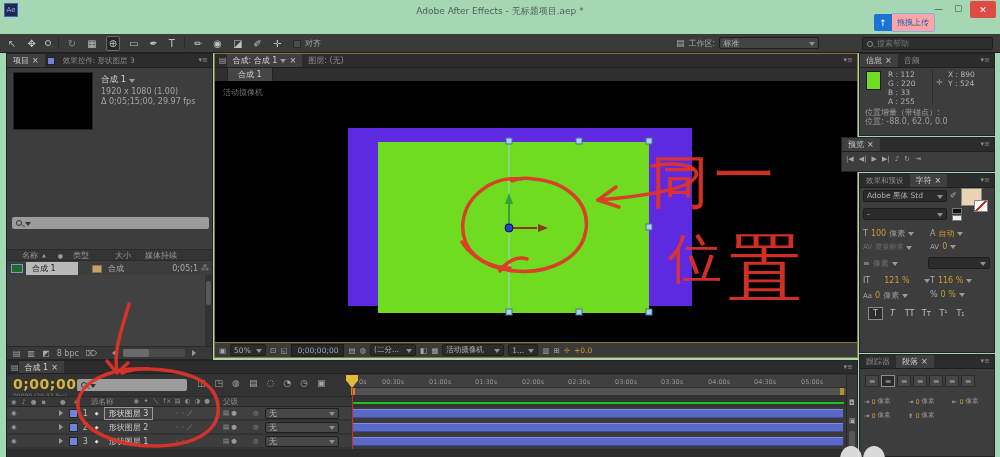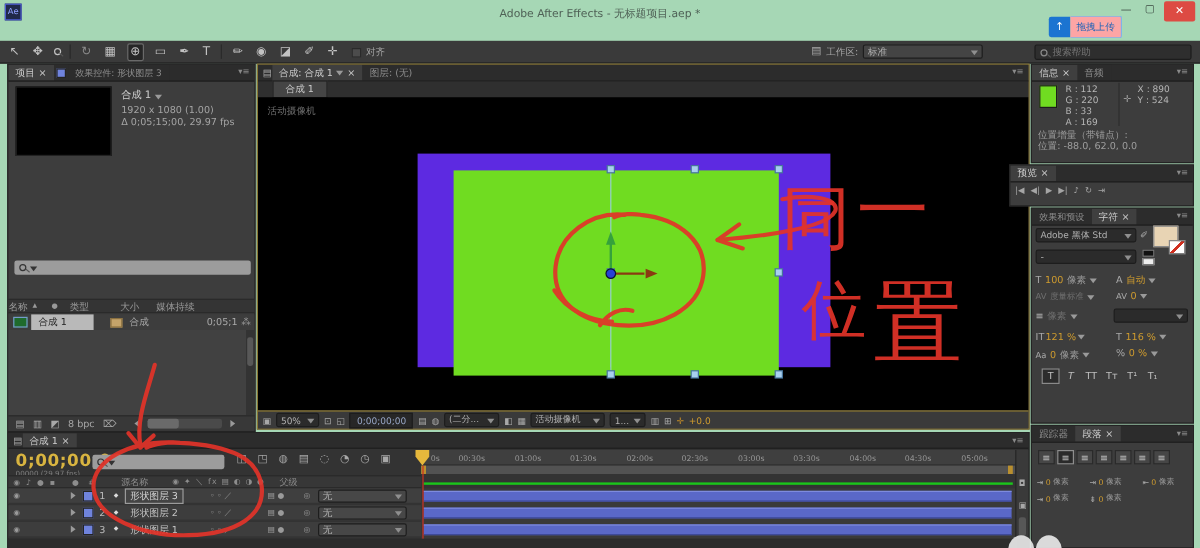--- a/index.html
+++ b/index.html
@@ -101,21 +101,21 @@
         <span class="caret"></span>
       </div>
     <div class="abs" style="left:94px;top:33px;color:#a5a5a5">1920 x 1080 (1.00)</div>
     <div class="abs" style="left:94px;top:43px;color:#a5a5a5">Δ 0;05;15;00, 29.97 fps</div>
     <div class="abs flex" style="left:5px;top:163px;width:197px;height:12px;background:#9c9c9c;border-radius:2px;gap:3px;padding:0 4px">
       <span class="mag" style="border-color:#333"></span>
       <span class="caret" style="border-top-color:#333"></span>
       <input style="color: rgb(34, 34, 34);">
     </div>
     <div class="abs flex" style="left:0;top:195px;width:205px;height:12px;background:#343434;border-top:1px solid #2a2a2a;border-bottom:1px solid #2a2a2a;color:#999">
-      <span style="margin-left:0">名称</span>
+      <span style="margin-left:15px">名称</span>
       <span style="font-size:5px;margin-left:4px">▲</span>
       <span style="margin-left:12px;font-size:6px">●</span>
       <span style="margin-left:10px">类型</span>
       <span style="margin-left:26px">大小</span>
       <span style="margin-left:14px">媒体持续</span>
     </div>
     <div class="abs flex" style="left:0;top:208px;width:205px;height:13px;background:#3d3d3d">
       <span style="width:12px;height:9px;margin-left:4px;background:#1f6b2d;border:1px solid #79c; display:inline-block"></span>
       <span style="background:#b9b9b9;color:#222;padding:1px 6px;margin-left:3px;min-width:52px">合成 1</span>
       <span style="width:10px;height:8px;background:#c4a36a;border:1px solid #8a7040;margin-left:14px;display:inline-block"></span>
@@ -199,21 +199,21 @@
         </div>
       <div class="tab">
           <span>音频</span>
         </div>
       <span class="pmenu">▾≡</span>
     </div>
     <div class="abs" style="left:6px;top:17px;width:15px;height:19px;background:#70dc21;border:1px solid #1d1d1d"></div>
     <div class="abs" style="left:28px;top:16px;color:#b5b5b5;font-size:7.5px">R : 112</div>
     <div class="abs" style="left:28px;top:25px;color:#b5b5b5;font-size:7.5px">G : 220</div>
     <div class="abs" style="left:28px;top:34px;color:#b5b5b5;font-size:7.5px">B : 33</div>
-    <div class="abs" style="left:28px;top:43px;color:#b5b5b5;font-size:7.5px">A : 169</div>
+    <div class="abs" style="left:28px;top:43px;color:#b5b5b5;font-size:7.5px">A : 255</div>
     <div class="abs" style="left:72px;top:15px;width:1px;height:36px;background:#2e2e2e"></div>
     <div class="abs" style="left:76px;top:24px;color:#999">✛</div>
     <div class="abs" style="left:88px;top:16px;color:#b5b5b5;font-size:7.5px">X : 890</div>
     <div class="abs" style="left:88px;top:25px;color:#b5b5b5;font-size:7.5px">Y : 524</div>
     <div class="abs" style="left:5px;top:53px;color:#9f9f9f">位置增量（带锚点）:</div>
     <div class="abs" style="left:5px;top:62px;color:#9f9f9f">位置: -88.0, 62.0, 0.0</div>
   </div>
 
   <div class="panel" style="left:841px;top:137px;width:154px;height:35px">
     <div class="phead">
@@ -276,21 +276,21 @@
       <span class="icon" style="font-size:7px">AV</span>
       <span class="orange">0</span>
       <span class="caret"></span>
     </div>
     <div class="abs flex" style="left:3px;top:84px;gap:3px">
       <span class="icon">≡</span>
       <span class="dim">像素</span>
       <span class="caret"></span>
     </div>
     <div class="abs dd" style="left:68px;top:83px;width:62px"></div>
-    <div class="abs flex" style="left:3px;top:102px;gap:1px">
+    <div class="abs flex" style="left:3px;top:102px;gap:14px">
       <span class="icon">IT</span>
       <span class="orange">121 %</span>
       <span class="caret"></span>
     </div>
     <div class="abs flex" style="left:70px;top:102px;gap:3px">
       <span class="icon">T</span>
       <span class="orange">116 %</span>
       <span class="caret"></span>
     </div>
     <div class="abs flex" style="left:3px;top:116px;gap:3px">
@@ -387,21 +387,21 @@
       <span>◷</span>
       <span>▣</span>
     </div>
     <div class="abs flex" style="left:0;top:35px;width:344px;height:11px;background:#373737;border-top:1px solid #282828;border-bottom:1px solid #282828;color:#8d8d8d;font-size:6.5px">
       <span style="margin-left:4px">◉</span>
       <span style="margin-left:5px">♪</span>
       <span style="margin-left:5px">●</span>
       <span style="margin-left:5px">▪</span>
       <span style="margin-left:14px">●</span>
       <span style="margin-left:8px">#</span>
-      <span style="margin-left:22px;font-size:7.5px">源名称</span>
+      <span style="margin-left:12px;font-size:7.5px">源名称</span>
       <span style="margin-left:20px;letter-spacing:1px">◉ ✦ ＼ fx ▤ ◐ ◑ ●</span>
       <span style="margin-left:12px;font-size:7.5px">父级</span>
     </div>
 
     <div class="row" style="top:46px;width:344px;background:#3f3f3f;border-bottom:1px solid #333">
       <span style="margin-left:4px;color:#9a9a9a;font-size:6.5px">◉</span>
       <span class="trir" style="margin-left:42px"></span>
       <span class="chip" style="margin-left:6px"></span>
       <span style="margin-left:5px;color:#bbb">1</span>
       <span style="margin-left:7px;color:#ddd;font-size:5px">◆</span>

